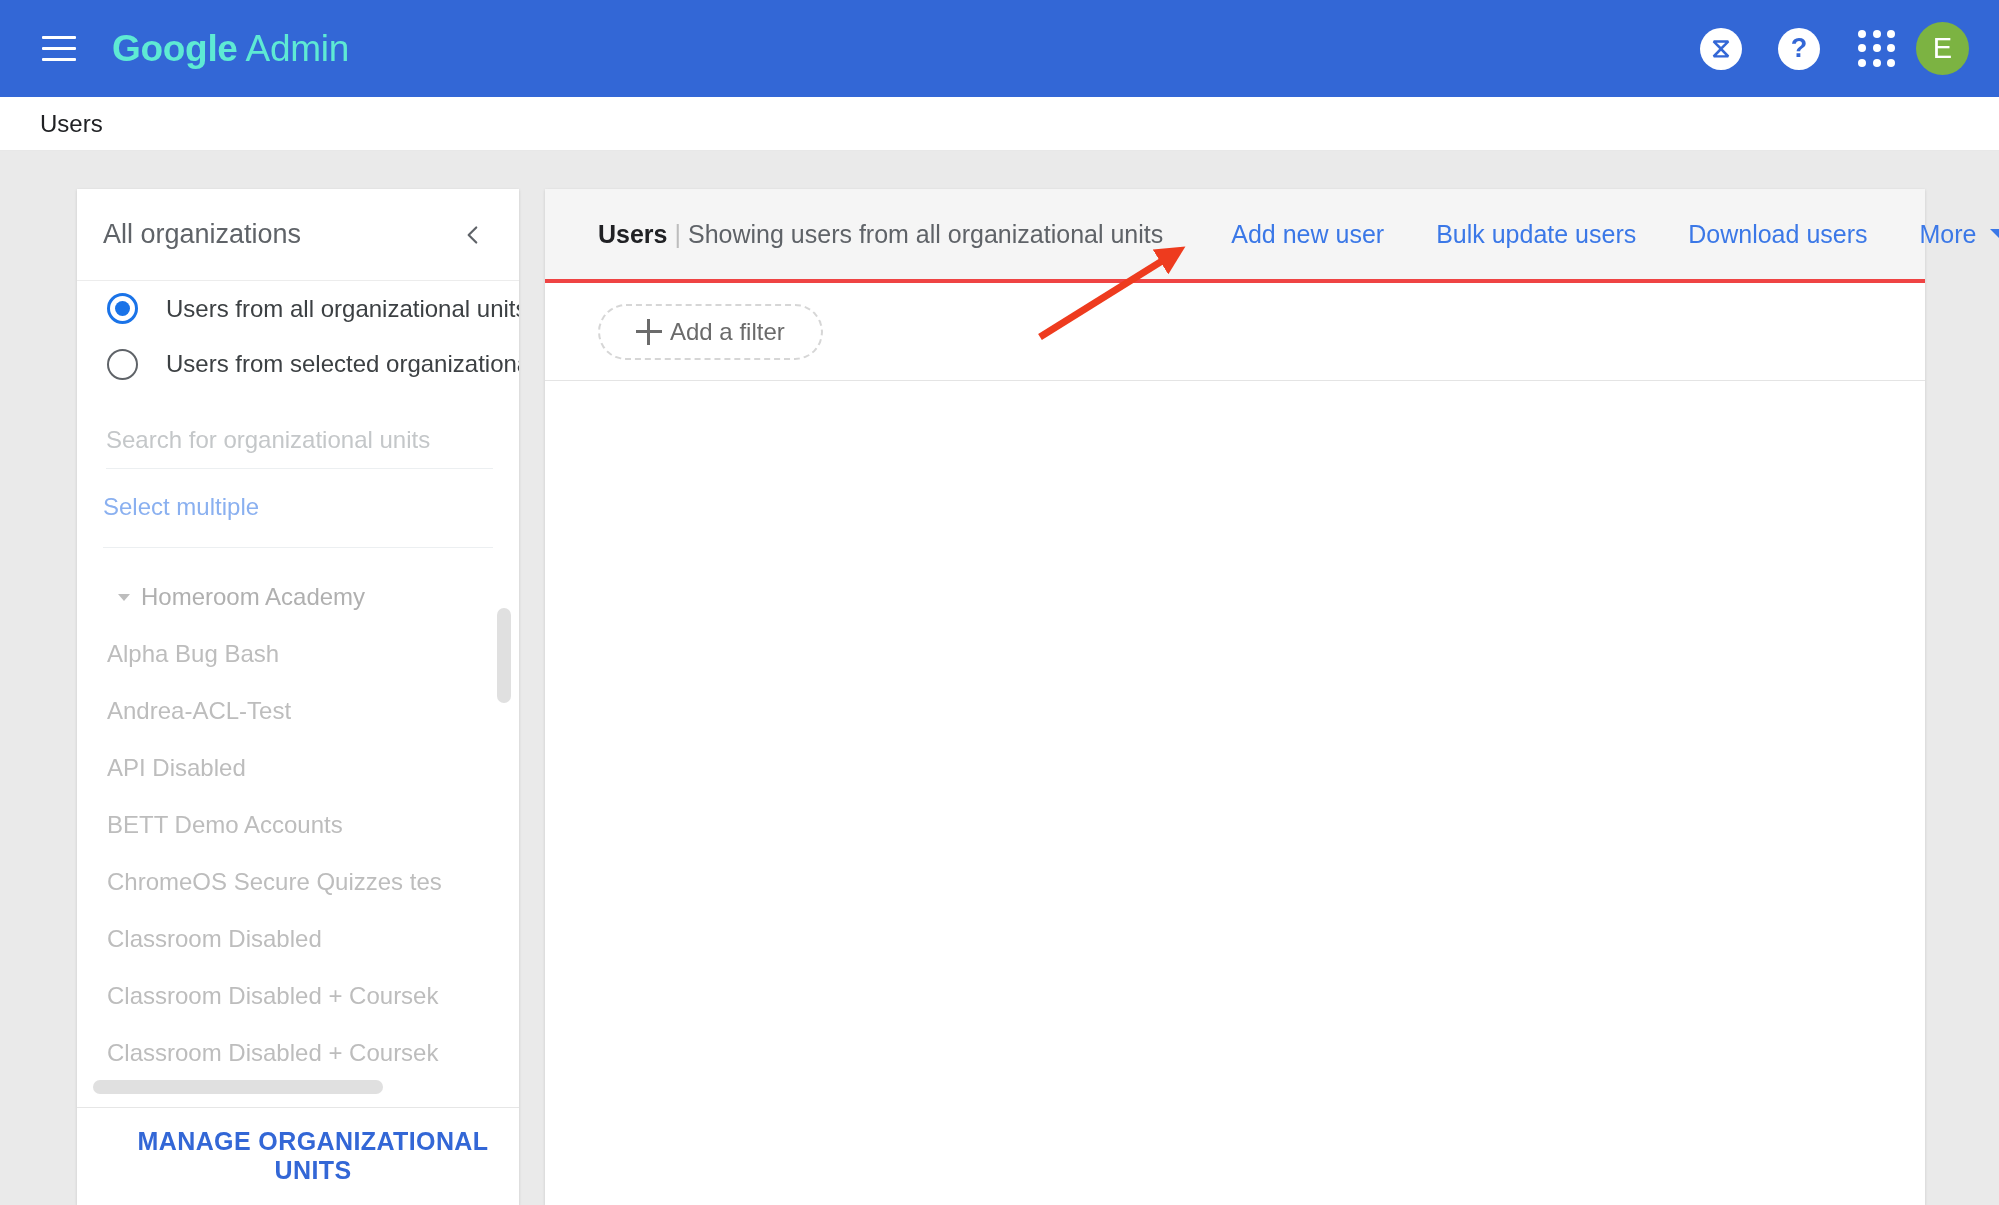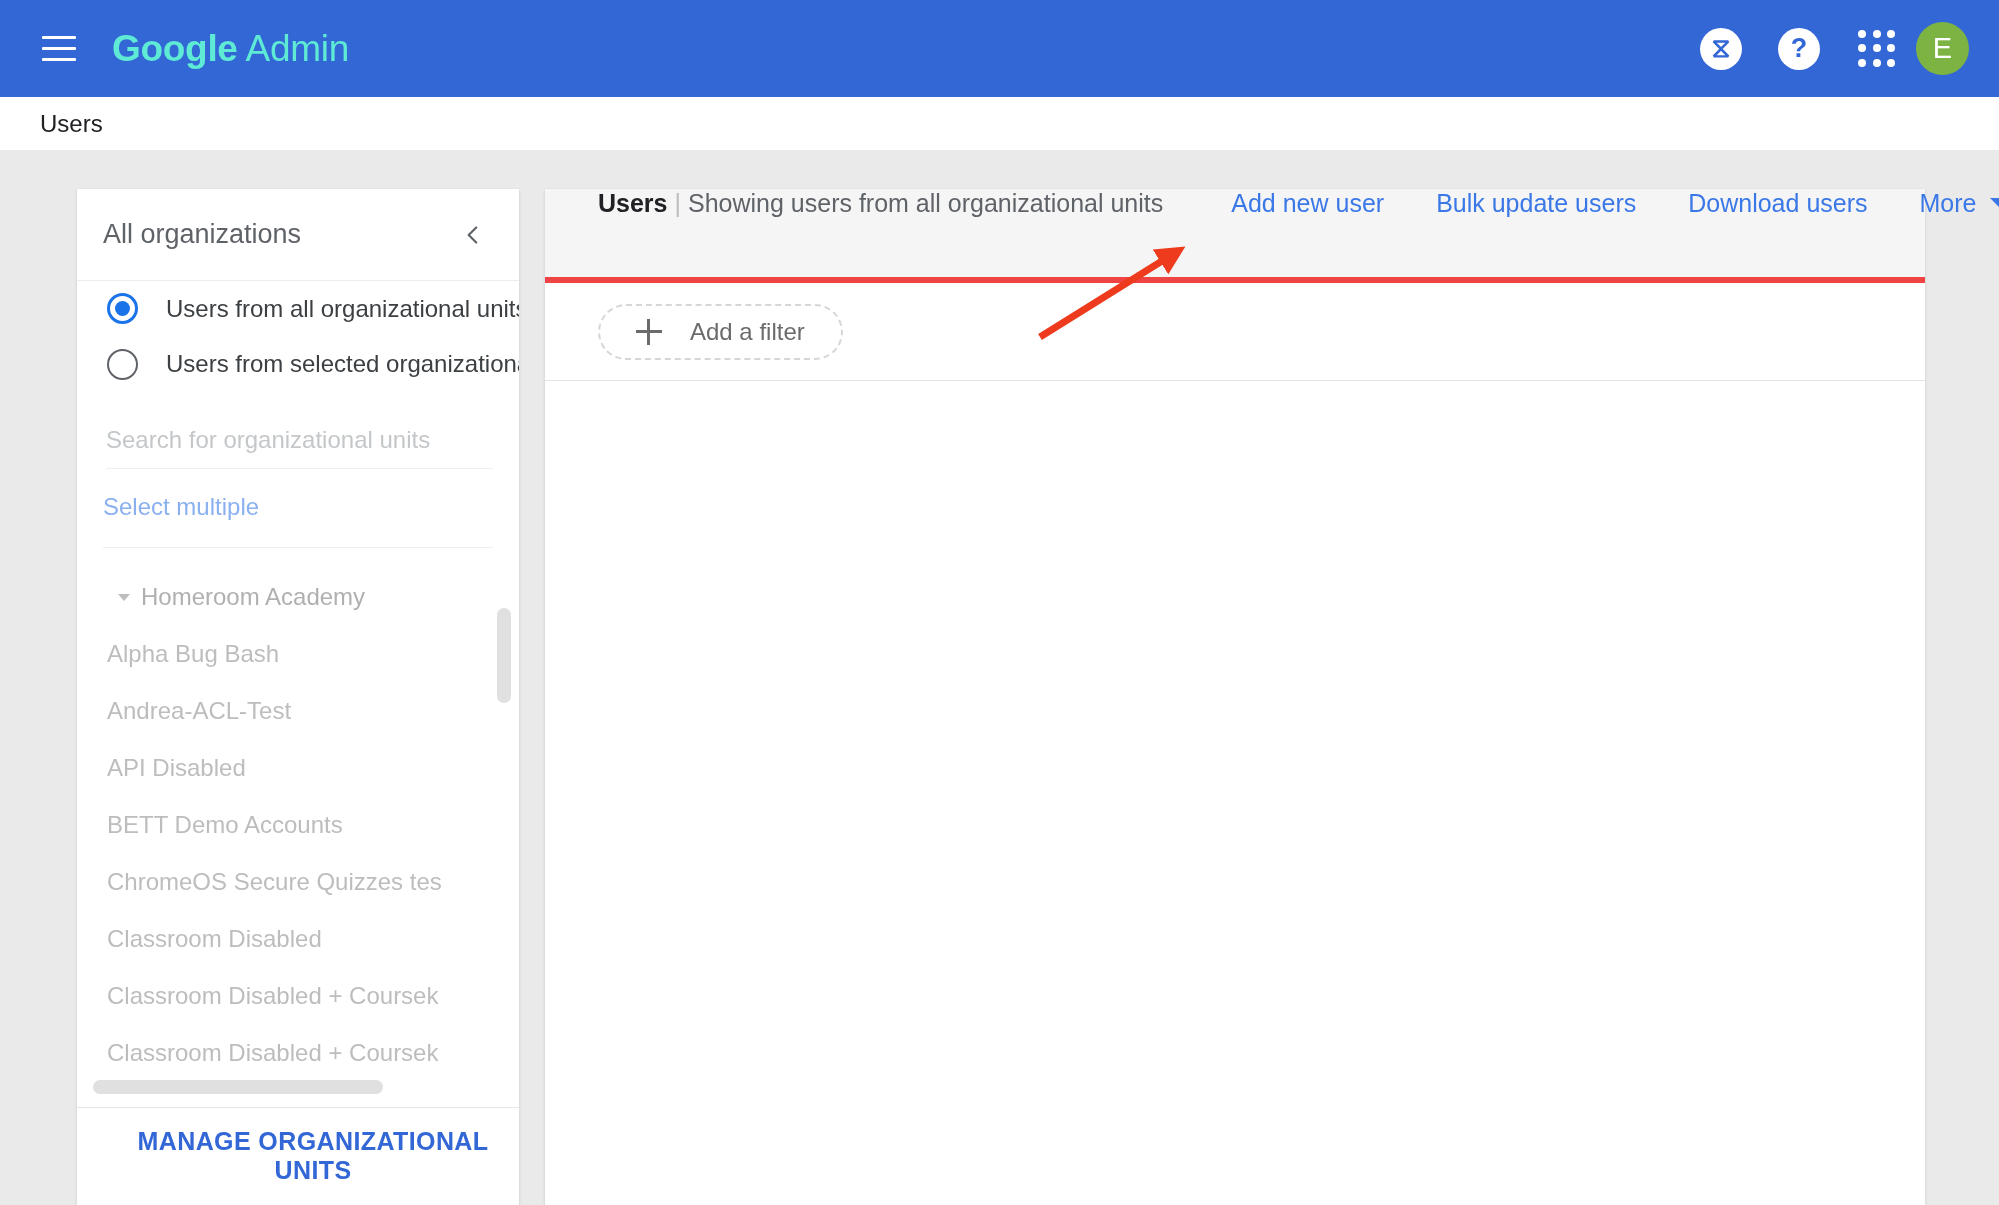--- a/index.html
+++ b/index.html
@@ -183,22 +183,22 @@
 
   
   .main-card {
     position: absolute; left: 545px; top: 38px;
     width: 1380px; height: 1016px;
     background: #ffffff;
     box-shadow: 0 1px 3px rgba(0,0,0,.14);
   }
   .card-head {
     height: 94px; background: #f5f5f5;
-    border-bottom: 6px solid #ef4444;
-    display: flex; align-items: flex-start;
+    border-bottom: 4px solid #ef4444;
+    display: flex; align-items: center;
   }
   .card-title { margin-left: 53px; font-size: 25px; white-space: nowrap; }
   .card-title b { color: #202124; font-weight: 700; }
   .card-title .sep { color: #bdbdbd; margin: 0 7px; font-weight: 400; }
   .card-title .sub { color: #5f6368; font-weight: 400; }
   .card-actions { display: flex; align-items: center; margin-left: 68px; }
   .act-link {
     font-size: 25px; color: #3b78e7; margin-right: 52px;
     cursor: pointer; white-space: nowrap;
   }
@@ -208,21 +208,21 @@
     border-right: 11px solid transparent; border-top: 11px solid #3b78e7;
   }
 
   .filter-bar {
     height: 98px; display: flex; align-items: center;
     border-bottom: 1px solid #e4e4e4;
   }
   .filter-chip {
     margin-left: 53px; height: 56px; padding: 0 36px;
     border: 2px dashed #d6d6d6; border-radius: 30px;
-    display: flex; align-items: center; gap: 28px;
+    display: flex; align-items: center; gap: 8px;
     font-size: 24px; color: #6b6b6b; cursor: pointer; background: #fff;
   }
   .plus-ico { position: relative; width: 26px; height: 26px; flex: none; }
   .plus-ico::before, .plus-ico::after {
     content:""; position: absolute; background: #6b6b6b;
   }
   .plus-ico::before { left: 0; top: 11px; width: 26px; height: 3px; }
   .plus-ico::after { top: 0; left: 11px; height: 26px; width: 3px; }
 
   

